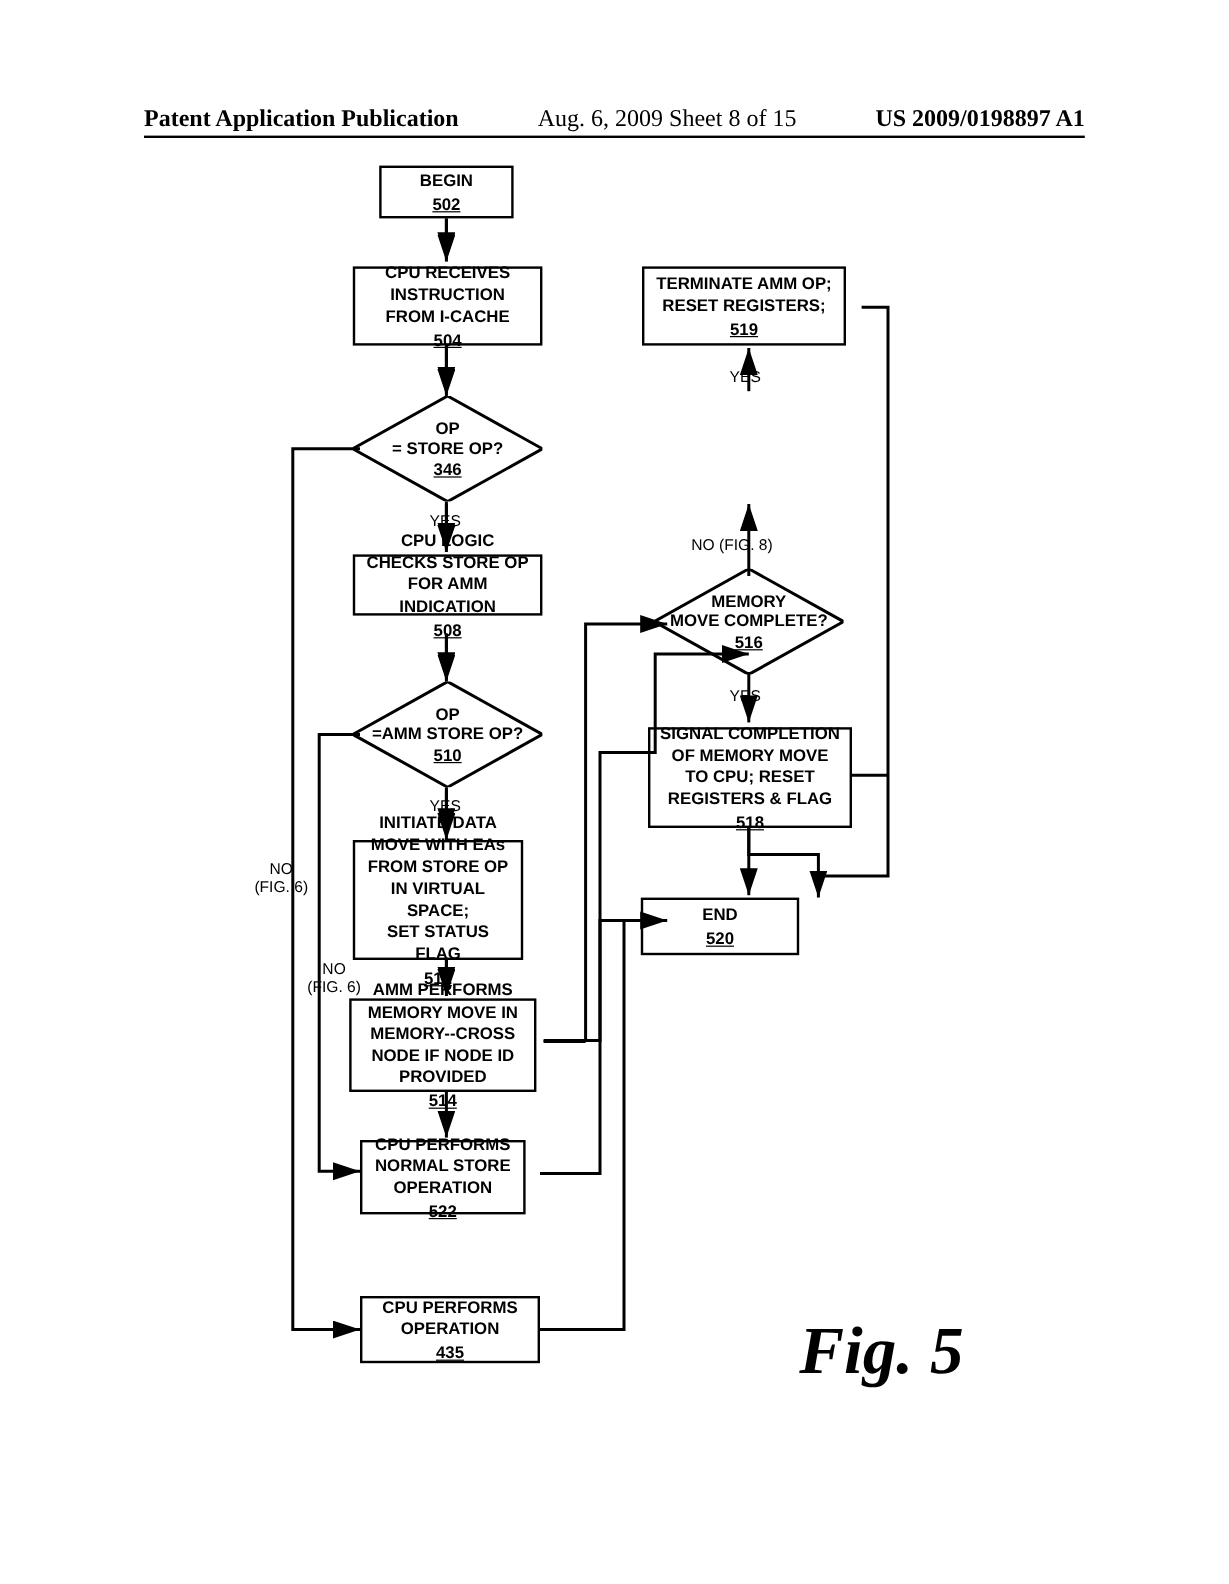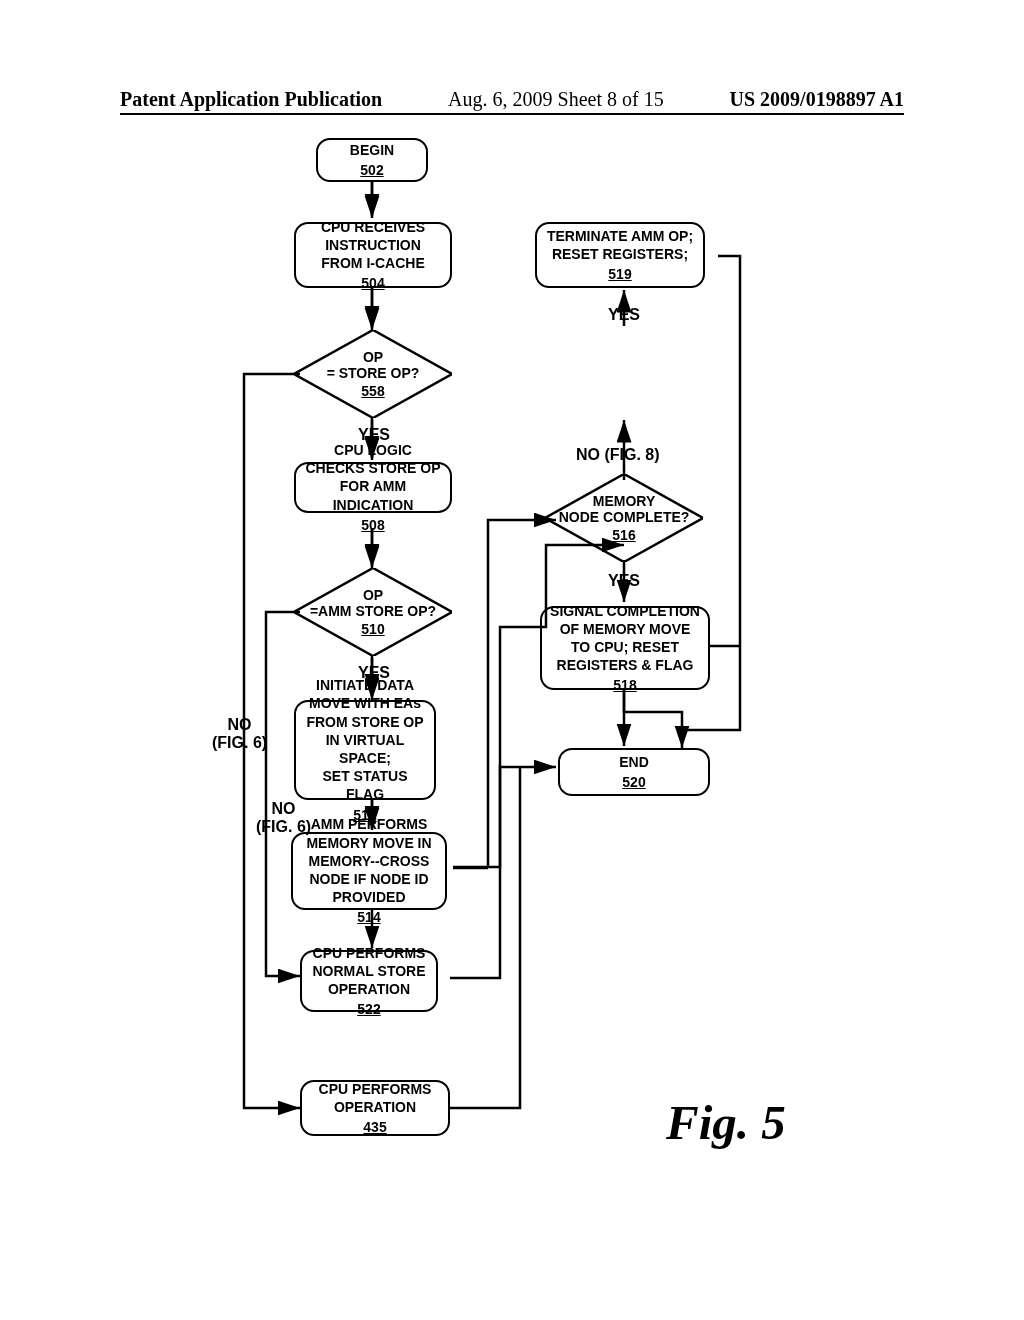--- a/index.html
+++ b/index.html
@@ -42,21 +42,20 @@
       width: 1024px;
       height: 1050px;
     }
     .box, .decision, .label-box {
       position: absolute;
       font-family: Arial, sans-serif;
       font-size: 14px;
       font-weight: bold;
       text-align: center;
       line-height: 1.3;
-      border-radius: 14px;
     }
     .box {
       border: 2.5px solid #000;
       padding: 6px 8px;
       display: flex;
       flex-direction: column;
       justify-content: center;
       align-items: center;
     }
     .decision {
@@ -78,28 +77,28 @@
       z-index: 1;
       line-height: 1.15;
     }
     .ref {
       text-decoration: underline;
       margin-top: 2px;
     }
     .edge-label {
       position: absolute;
       font-family: Arial, sans-serif;
-      font-size: 16px;
-      font-weight: bold;
+      font-size: 13px;
+      font-weight: normal;
     }
     .fig-label {
       position: absolute;
       font-family: "Brush Script MT", cursive;
       font-style: italic;
-      font-size: 49px;
+      font-size: 56px;
       font-weight: bold;
     }
   </style>
 </head>
 <body>
 
 <div class="header">
   <span>Patent Application Publication</span>
   <span>Aug. 6, 2009  Sheet 8 of 15</span>
   <span>US 2009/0198897 A1</span>
@@ -182,21 +181,21 @@
     <div class="ref">504</div>
   </div>
 
   <div class="decision" style="left:294px; top:200px; width:158px; height:88px">
     <svg viewBox="0 0 158 88">
         <polygon points="79,0 158,44 79,88 0,44" fill="none" stroke="#000" stroke-width="2.5"></polygon>
       </svg>
     <div class="decision-text">
       <div style="white-space:pre-line">OP
 = STORE OP?</div>
-      <div class="ref">558</div>
+      <div class="ref">346</div>
     </div>
   </div>
 
   <div class="box" style="left:294px; top:332px; width:158px; height:51px">
     <div>CPU LOGIC CHECKS STORE OP FOR AMM INDICATION</div>
     <div class="ref">508</div>
   </div>
 
   <div class="decision" style="left:294px; top:438px; width:158px; height:88px">
     <svg viewBox="0 0 158 88">
@@ -235,31 +234,31 @@
     <div class="ref">519</div>
   </div>
 
 
   <div class="decision" style="left:545px; top:344px; width:158px; height:88px">
     <svg viewBox="0 0 158 88">
         <polygon points="79,0 158,44 79,88 0,44" fill="none" stroke="#000" stroke-width="2.5"></polygon>
       </svg>
     <div class="decision-text">
       <div style="white-space:pre-line">MEMORY
-NODE COMPLETE?</div>
+MOVE COMPLETE?</div>
       <div class="ref">516</div>
     </div>
   </div>
 
   <div class="box" style="left:540px; top:476px; width:170px; height:84px">
     <div>SIGNAL COMPLETION OF MEMORY MOVE TO CPU; RESET REGISTERS &amp; FLAG</div>
     <div class="ref">518</div>
   </div>
 
-  <div class="box" style="left:558px; top:618px; width:152px; height:48px">
+  <div class="box" style="left:534px; top:618px; width:132px; height:48px">
     <div>END</div>
     <div class="ref">520</div>
   </div>
 
   <div class="edge-label" style="left:358px; top:296px">YES</div>
   <div class="edge-label" style="left:212px; top:586px; text-align:center; white-space:pre-line">NO
 (FIG. 6)</div>
   <div class="edge-label" style="left:358px; top:534px">YES</div>
   <div class="edge-label" style="left:256px; top:670px; text-align:center; white-space:pre-line">NO
 (FIG. 6)</div>

